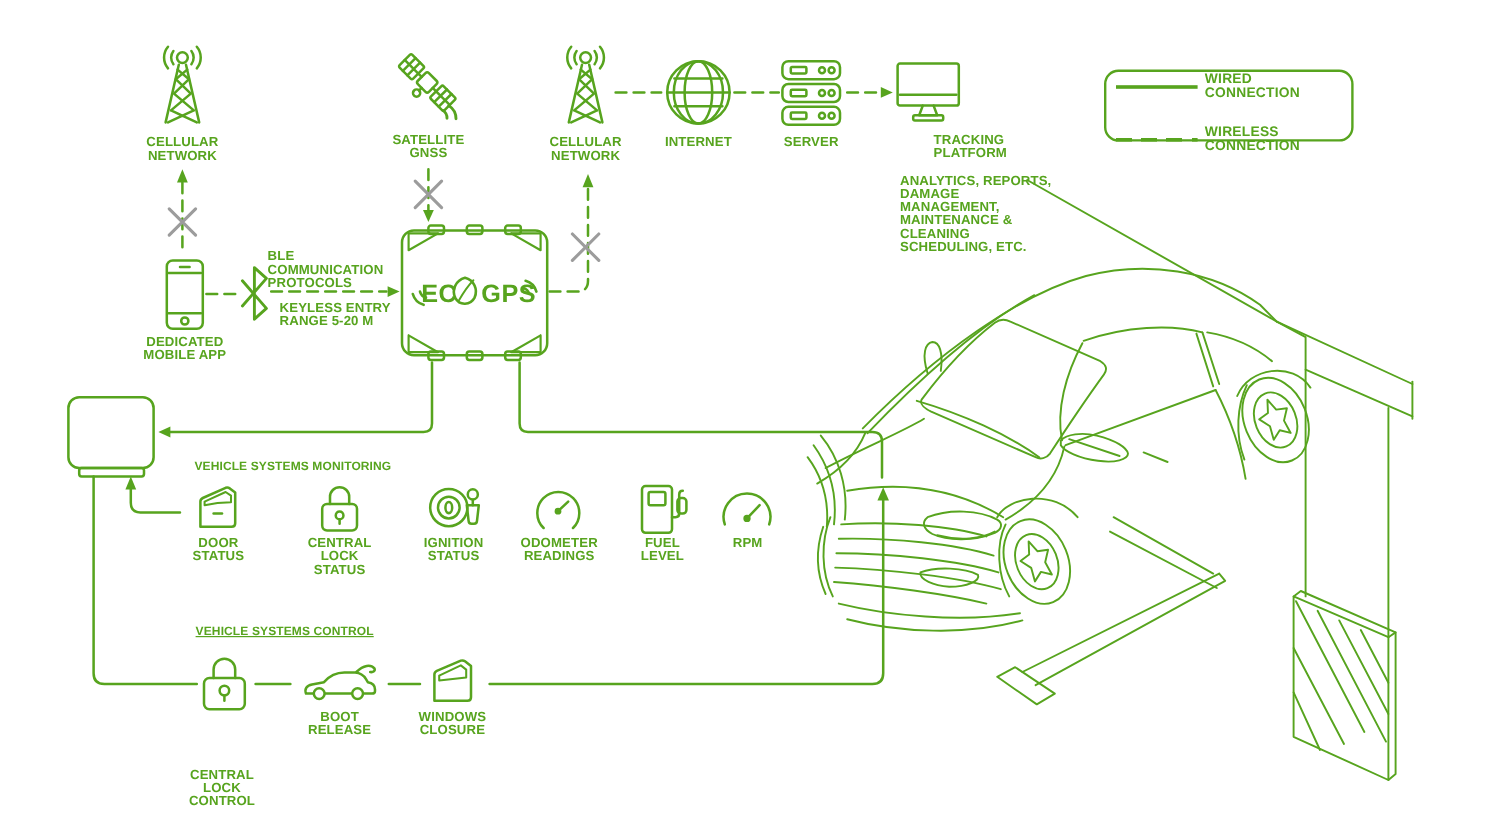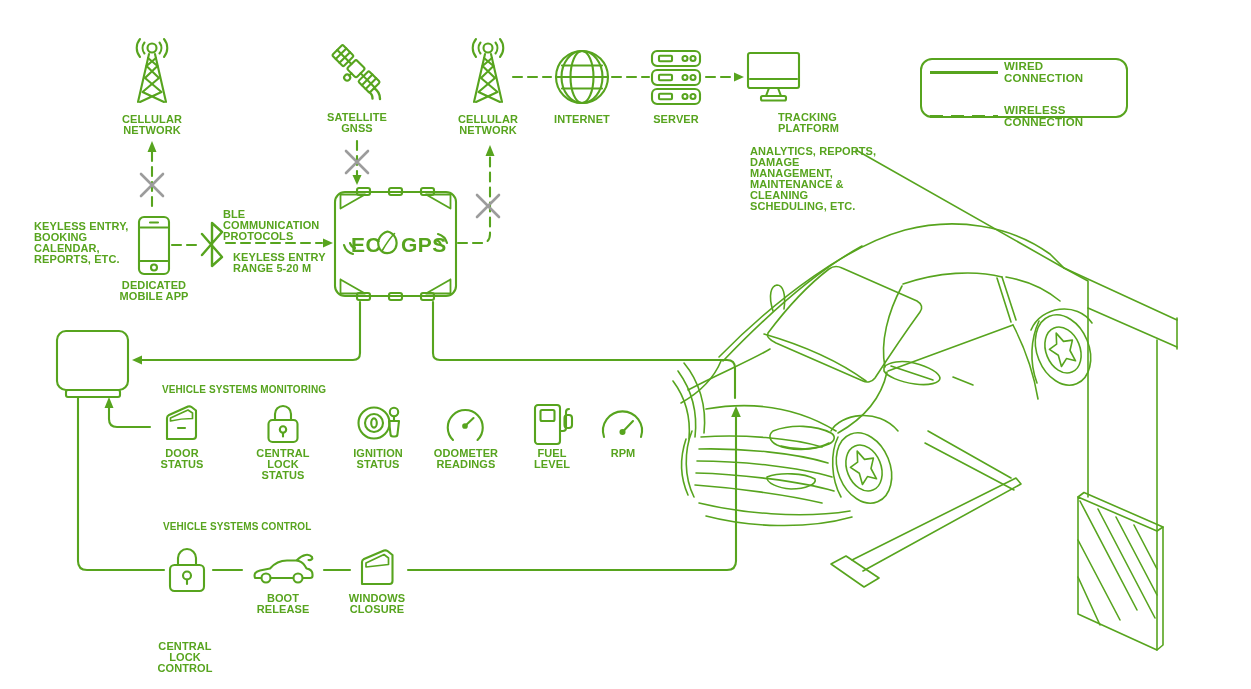--- a/index.html
+++ b/index.html
@@ -285,23 +285,20 @@
 NETWORK</div>
 <div class="lbl center" style="left:542px;top:114px;width:80px;">INTERNET</div>
 <div class="lbl center" style="left:636px;top:114px;width:80px;">SERVER</div>
 <div class="lbl" style="left:750px;top:112px;width:90px;margin-left:28px;">TRACKING
 PLATFORM</div>
 <div class="lbl" style="left:750px;top:146px;width:135px;">ANALYTICS, REPORTS,
 DAMAGE MANAGEMENT,
 MAINTENANCE &amp; CLEANING
 SCHEDULING, ETC.</div>
 
-<div class="lbl" style="left:34px;top:221px;width:110px;">KEYLESS ENTRY,
-BOOKING CALENDAR,
-REPORTS, ETC.</div>
 <div class="lbl center" style="left:114px;top:280px;width:80px;">DEDICATED
 MOBILE APP</div>
 <div class="lbl" style="left:223px;top:209px;width:110px;">BLE COMMUNICATION
 PROTOCOLS</div>
 <div class="lbl" style="left:233px;top:252px;width:110px;">KEYLESS ENTRY
 RANGE 5-20 M</div>
 
 
 <div class="lbl heading" style="left:162px;top:384px;width:200px;">VEHICLE SYSTEMS MONITORING</div>
 <div class="lbl center" style="left:152px;top:448px;width:60px;">DOOR
@@ -309,21 +306,21 @@
 <div class="lbl center" style="left:247px;top:448px;width:72px;">CENTRAL
 LOCK STATUS</div>
 <div class="lbl center" style="left:344px;top:448px;width:68px;">IGNITION
 STATUS</div>
 <div class="lbl center" style="left:431px;top:448px;width:70px;">ODOMETER
 READINGS</div>
 <div class="lbl center" style="left:526px;top:448px;width:52px;">FUEL
 LEVEL</div>
 <div class="lbl center" style="left:597px;top:448px;width:52px;">RPM</div>
 
-<div class="lbl heading" style="left:163px;top:521px;width:200px;">VEHICLE SYSTEMS CONTROL</div>
+<div class="lbl heading" style="left:163px;top:521px;width:200px;text-decoration:underline;">VEHICLE SYSTEMS CONTROL</div>
 <div class="lbl center" style="left:144px;top:593px;width:82px;margin-top:48px;">CENTRAL LOCK
 CONTROL</div>
 <div class="lbl center" style="left:253px;top:593px;width:60px;">BOOT
 RELEASE</div>
 <div class="lbl center" style="left:347px;top:593px;width:60px;">WINDOWS
 CLOSURE</div>
 
 <div class="legend-box">
   <div class="legend-row">
     <span class="legend-line solid"></span>

